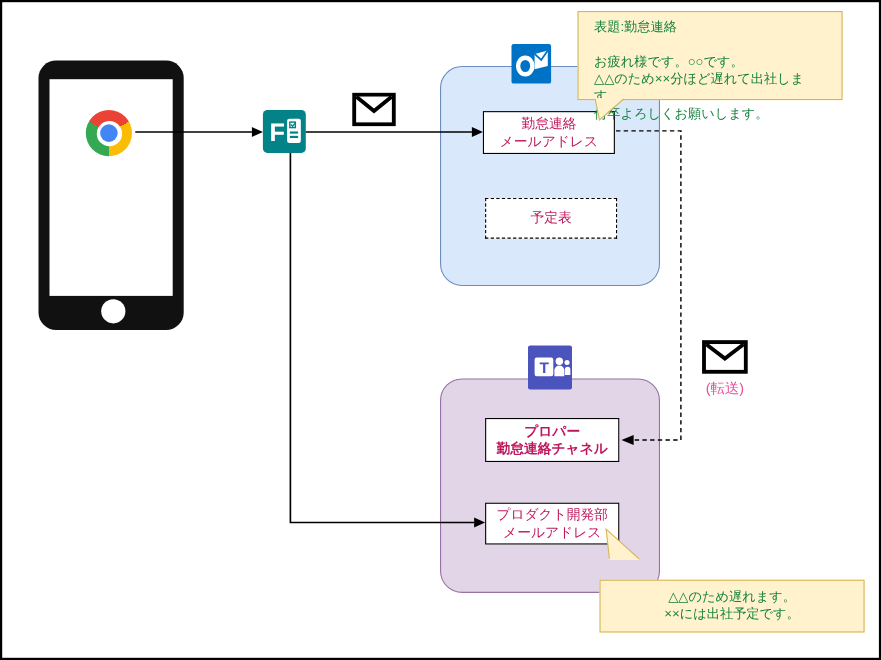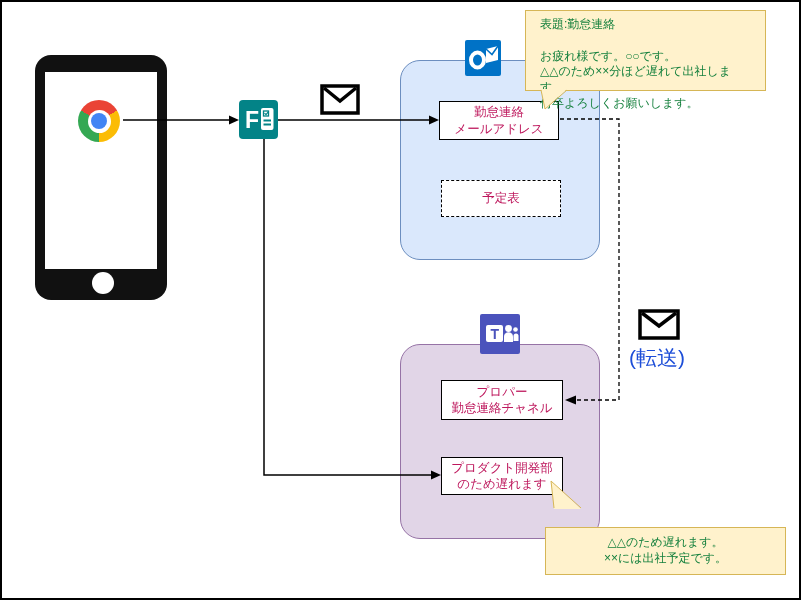--- a/index.html
+++ b/index.html
@@ -31,31 +31,31 @@
   
   .group{border-radius:20px;box-sizing:border-box;}
   .outlook-group{left:398px;top:58px;width:200px;height:200px;background:#DAE8FC;border:1px solid #6C8EBF;}
   .teams-group{left:398px;top:342px;width:200px;height:195px;background:#E1D5E7;border:1px solid #9673A6;}
   
   .node{background:#fff;border:1px solid #000;box-sizing:border-box;
     display:flex;align-items:center;justify-content:center;text-align:center;
     font-size:12.5px;line-height:1.3;color:#be185d;white-space:pre-line;}
   .node-kintai{left:437px;top:99px;width:120px;height:39px;}
   .node-yotei{left:439px;top:178px;width:120px;height:37px;border-style:dashed;}
-  .node-proper{left:439px;top:378px;width:122px;height:40px;}
+  .node-proper{left:439px;top:378px;width:122px;height:40px;font-weight:bold;}
   .node-product{left:439px;top:455px;width:122px;height:38px;}
   
   .note{background:#FFF2CC;border:1px solid #D6B656;box-sizing:border-box;
     font-size:12px;line-height:1.32;color:#15803d;white-space:pre-line;}
   .note-top{left:523px;top:8px;width:241px;height:81px;padding:6px 10px 0 14px;text-align:left;}
   .note-bottom{left:543px;top:505px;width:241px;height:48px;padding:7px 6px 0 6px;text-align:center;margin-top:20px;}
   
   .mail1{left:318px;top:82px;width:40px;height:31px;}
   .mail2{left:636px;top:307px;width:42px;height:31px;}
-  .forward-label{left:627px;top:342px;width:60px;text-align:left;font-size:21px;color:#1d4ed8;}
+  .forward-label{left:627px;top:342px;width:60px;text-align:center;font-size:13px;color:#ec4899;}
   .overlay{left:0;top:0;width:797px;height:596px;pointer-events:none;}
 </style>
 </head>
 <body>
 
 <div class="canvas">
 
   <div class="abs phone"></div>
   <div class="abs phone-screen"></div>
   <div class="abs home-btn"></div>
@@ -111,21 +111,21 @@
     </svg>
   </div>
   <div class="abs forward-label">(転送)</div>
 
   <div class="abs node node-kintai">勤怠連絡
 メールアドレス</div>
   <div class="abs node node-yotei">予定表</div>
   <div class="abs node node-proper">プロパー
 勤怠連絡チャネル</div>
   <div class="abs node node-product">プロダクト開発部
-のため遅れます</div>
+メールアドレス</div>
 
   <div class="abs note note-top">表題:勤怠連絡
 
 お疲れ様です。○○です。
 △△のため××分ほど遅れて出社します。
 何卒よろしくお願いします。</div>
   <div class="abs note note-bottom">△△のため遅れます。
 ××には出社予定です。</div>
 
   <svg class="abs overlay" width="797" height="596" viewBox="0 0 797 596">

